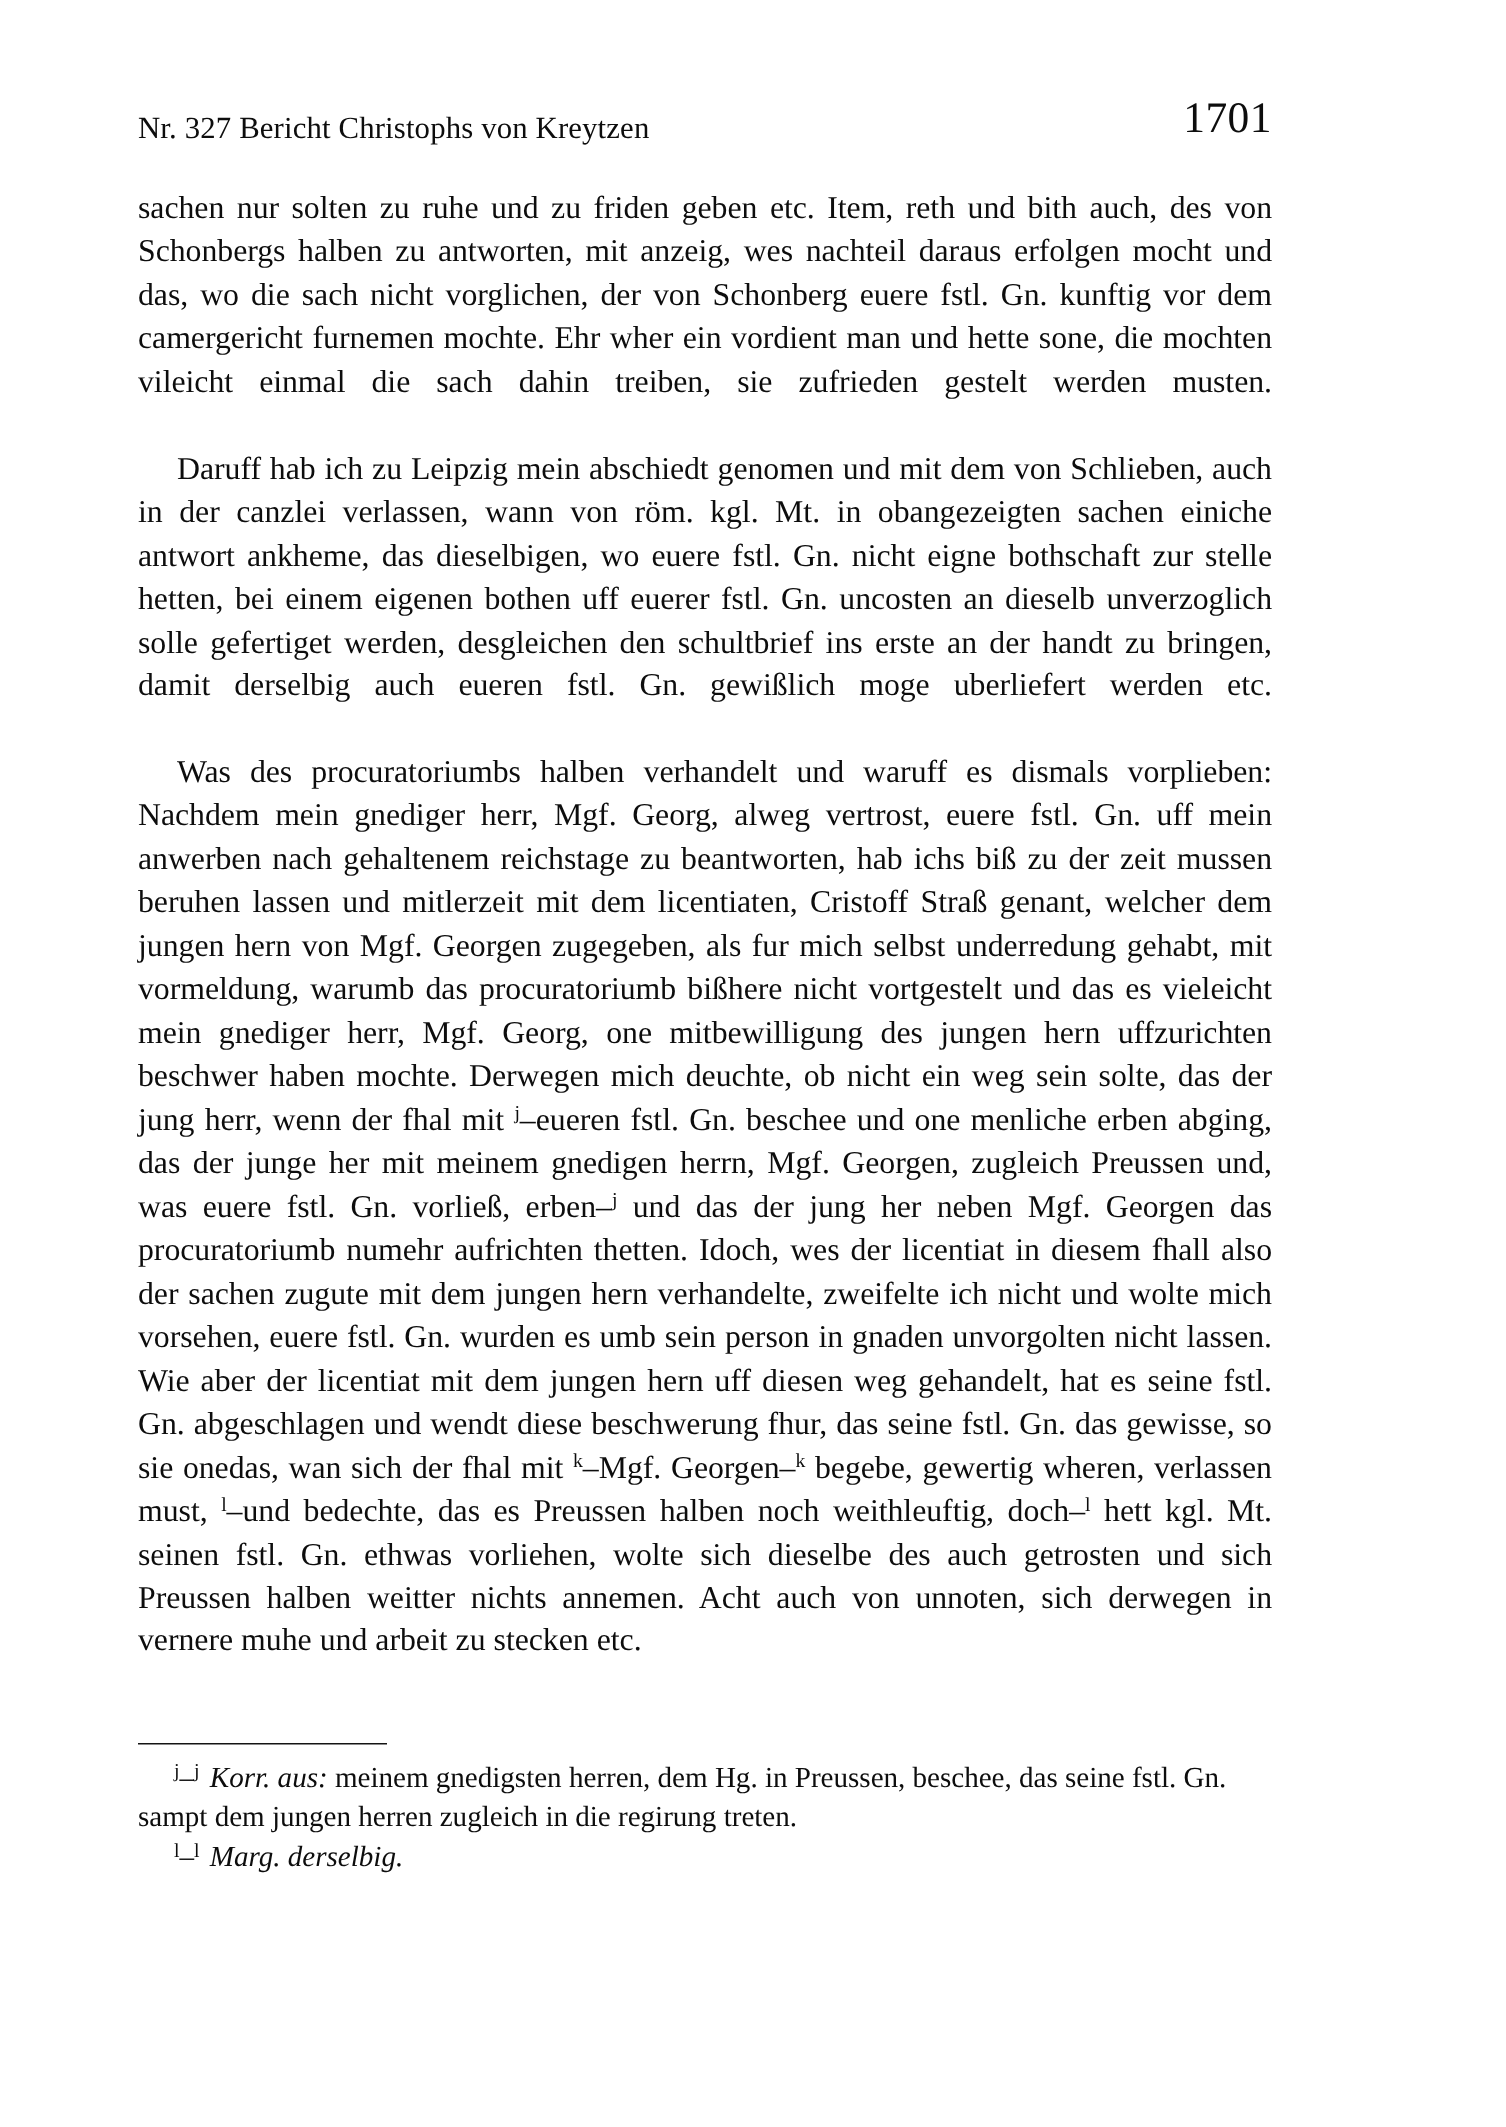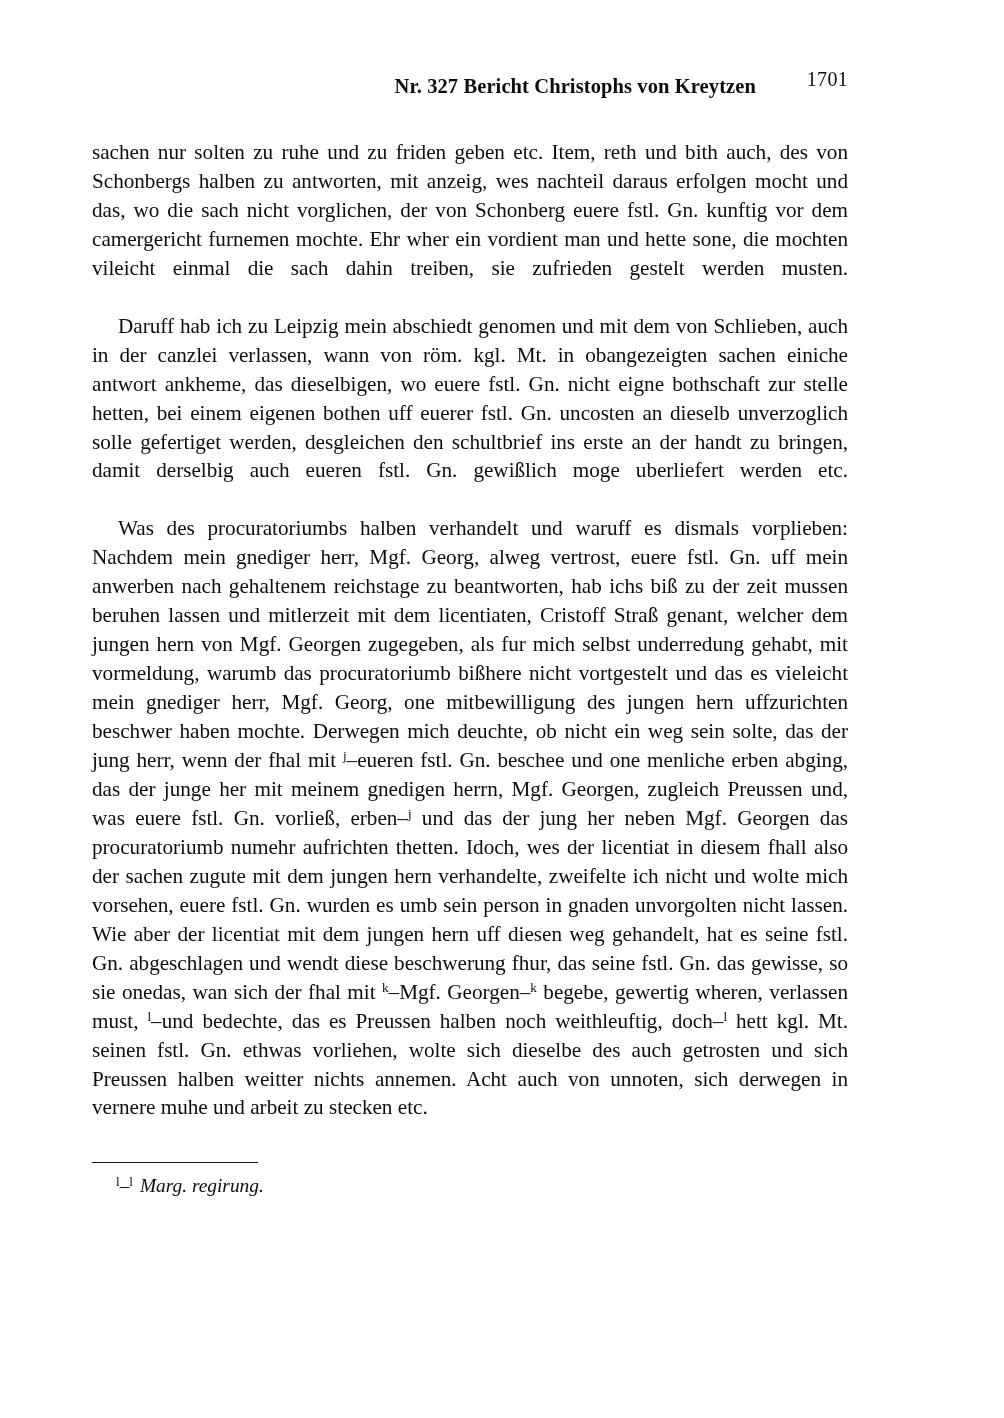--- a/index.html
+++ b/index.html
@@ -32,37 +32,36 @@
     height: 44px;
     margin-top: 74px;
     font-size: 20.5px;
     line-height: 24px;
     white-space: nowrap;
   }
   .runhead-title {
     position: absolute;
     left: 0;
     right: 0;
-    text-align: right;
+    text-align: left;
     padding-right: 92px;
     letter-spacing: 0.1px;
-    font-weight: bold;
   }
   .runhead-folio {
     position: absolute;
     right: 0;
     top: -7px;
-    font-size: 20px;
+    font-size: 29px;
     letter-spacing: 0.3px;
     margin-left: 24px;
   }
 
   
   .body-block {
-    margin-top: 20px;
+    margin-top: 6px;
   }
   p.para {
     margin: 0;
     font-size: 21.2px;
     line-height: 28.95px;
     text-align: justify;
     text-justify: inter-word;
     hyphens: none;
     letter-spacing: -0.02px;
     word-spacing: 0.1px;
@@ -134,17 +133,18 @@
       <p class="para" id="para-1">sachen nur solten zu ruhe und zu friden geben etc. Item, reth und bith auch, des von Schonbergs halben zu antworten, mit anzeig, wes nachteil daraus erfolgen mocht und das, wo die sach nicht vorglichen, der von Schonberg euere fstl. Gn. kunftig vor dem camergericht furnemen mochte. Ehr wher ein vordient man und hette sone, die mochten vileicht einmal die sach dahin treiben, sie zufrieden gestelt werden musten.</p>
       <p class="para indent" id="para-2">Daruff hab ich zu Leipzig mein abschiedt genomen und mit dem von Schlieben, auch in der canzlei verlassen, wann von röm. kgl. Mt. in obangezeigten sachen einiche antwort ankheme, das dieselbigen, wo euere fstl. Gn. nicht eigne bothschaft zur stelle hetten, bei einem eigenen bothen uff euerer fstl. Gn. uncosten an dieselb unverzoglich solle gefertiget werden, desgleichen den schultbrief ins erste an der handt zu bringen, damit derselbig auch eueren fstl. Gn. gewißlich moge uberliefert werden etc.</p>
       <p class="para indent no-stretch" id="para-4">Was des procuratoriumbs halben verhandelt und waruff es dismals vorplieben: Nachdem mein gnediger herr, Mgf. Georg, alweg vertrost, euere fstl. Gn. uff mein anwerben nach gehaltenem reichstage zu beantworten, hab ichs biß zu der zeit mussen beruhen lassen und mitlerzeit mit dem licentiaten, Cristoff Straß genant, welcher dem jungen hern von Mgf. Georgen zugegeben, als fur mich selbst underredung gehabt, mit vormeldung, warumb das procuratoriumb bißhere nicht vortgestelt und das es vieleicht mein gnediger herr, Mgf. Georg, one mitbewilligung des jungen hern uffzurichten beschwer haben mochte. Derwegen mich deuchte, ob nicht ein weg sein solte, das der jung herr, wenn der fhal mit <sup class="mark">j</sup>–eueren fstl. Gn. beschee und one menliche erben abging, das der junge her mit meinem gnedigen herrn, Mgf. Georgen, zugleich Preussen und, was euere fstl. Gn. vorließ, erben–<sup class="mark">j</sup> und das der jung her neben Mgf. Georgen das procuratoriumb numehr aufrichten thetten. Idoch, wes der licentiat in diesem fhall also der sachen zugute mit dem jungen hern verhandelte, zweifelte ich nicht und wolte mich vorsehen, euere fstl. Gn. wurden es umb sein person in gnaden unvorgolten nicht lassen. Wie aber der licentiat mit dem jungen hern uff diesen weg gehandelt, hat es seine fstl. Gn. abgeschlagen und wendt diese beschwerung fhur, das seine fstl. Gn. das gewisse, so sie onedas, wan sich der fhal mit <sup class="mark">k</sup>–Mgf. Georgen–<sup class="mark">k</sup> begebe, gewertig wheren, verlassen must, <sup class="mark">l</sup>–und bedechte, das es Preussen halben noch weithleuftig, doch–<sup class="mark">l</sup> hett kgl. Mt. seinen fstl. Gn. ethwas vorliehen, wolte sich dieselbe des auch getrosten und sich Preussen halben weitter nichts annemen. Acht auch von unnoten, sich derwegen in vernere muhe und arbeit zu stecken etc.</p>
     </div>
 
   </div>
 
   <div class="footnotes">
     <div class="fn-rule"></div>
     <div id="footnote-list">
-        <p class="fn" id="footnote-l"><span class="fn-tag"><sup class="mark">l</sup>–<sup class="mark">l</sup></span> <i>Marg. regirung.</i></p>
+        <p class="fn" id="footnote-j"><span class="fn-tag"><sup class="mark">j</sup>–<sup class="mark">j</sup></span> <i>Korr. aus:</i> meinem gnedigsten herren, dem Hg. in Preussen, beschee, das seine fstl. Gn. sampt dem jungen herren zugleich in die regirung treten.</p>
+        <p class="fn" id="footnote-l"><span class="fn-tag"><sup class="mark">l</sup>–<sup class="mark">l</sup></span> <i>Marg. derselbig.</i></p>
       </div>
   </div>
 
 </div>
 
 </body></html>

